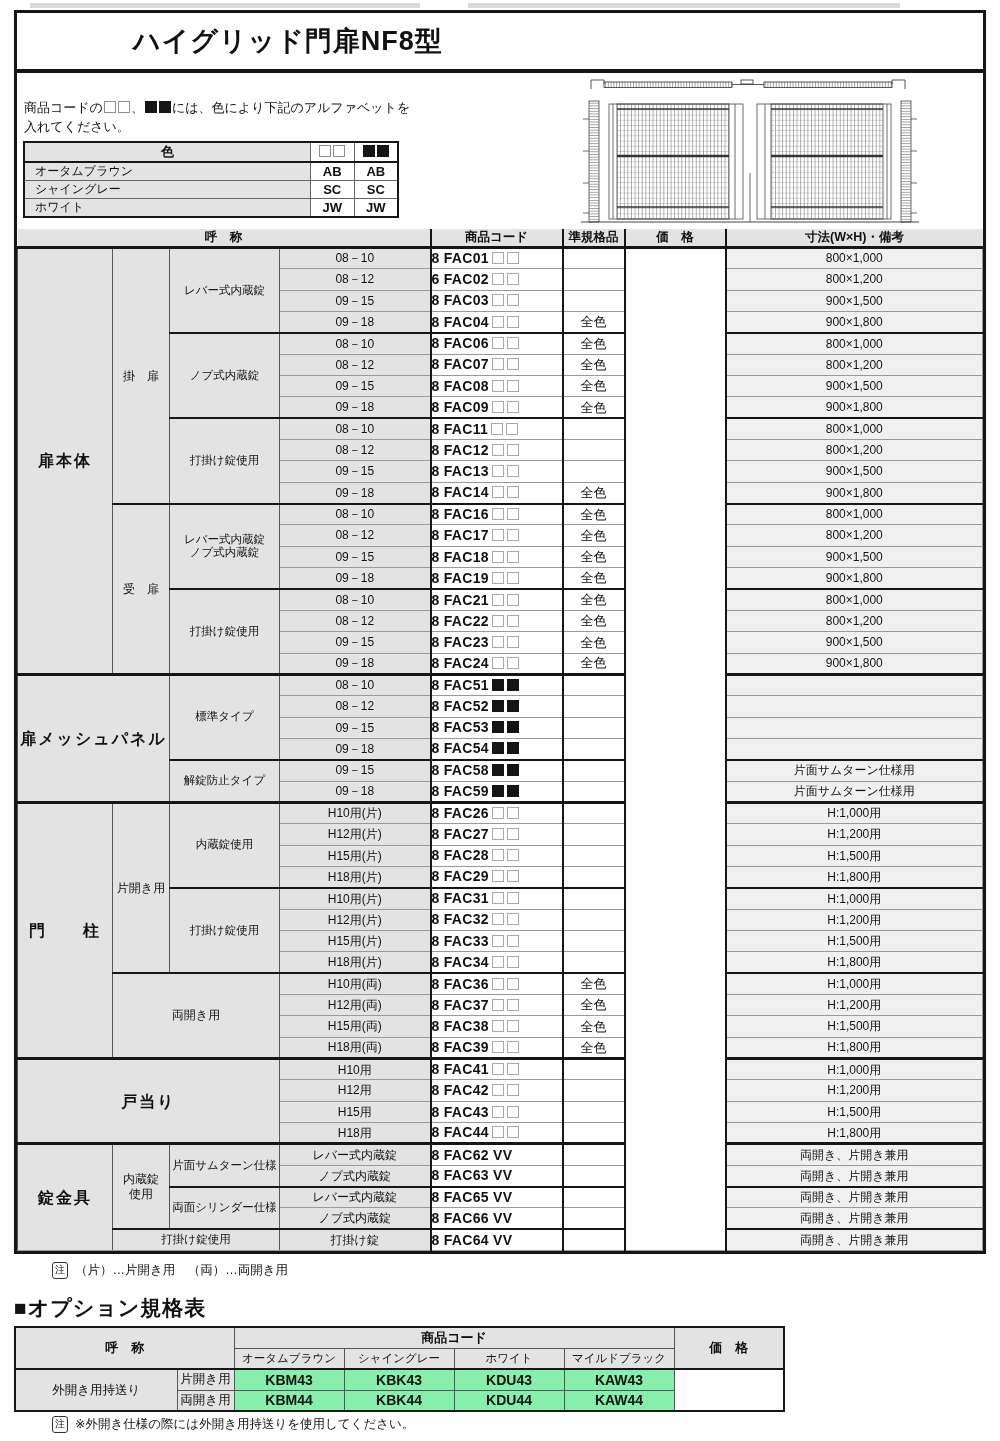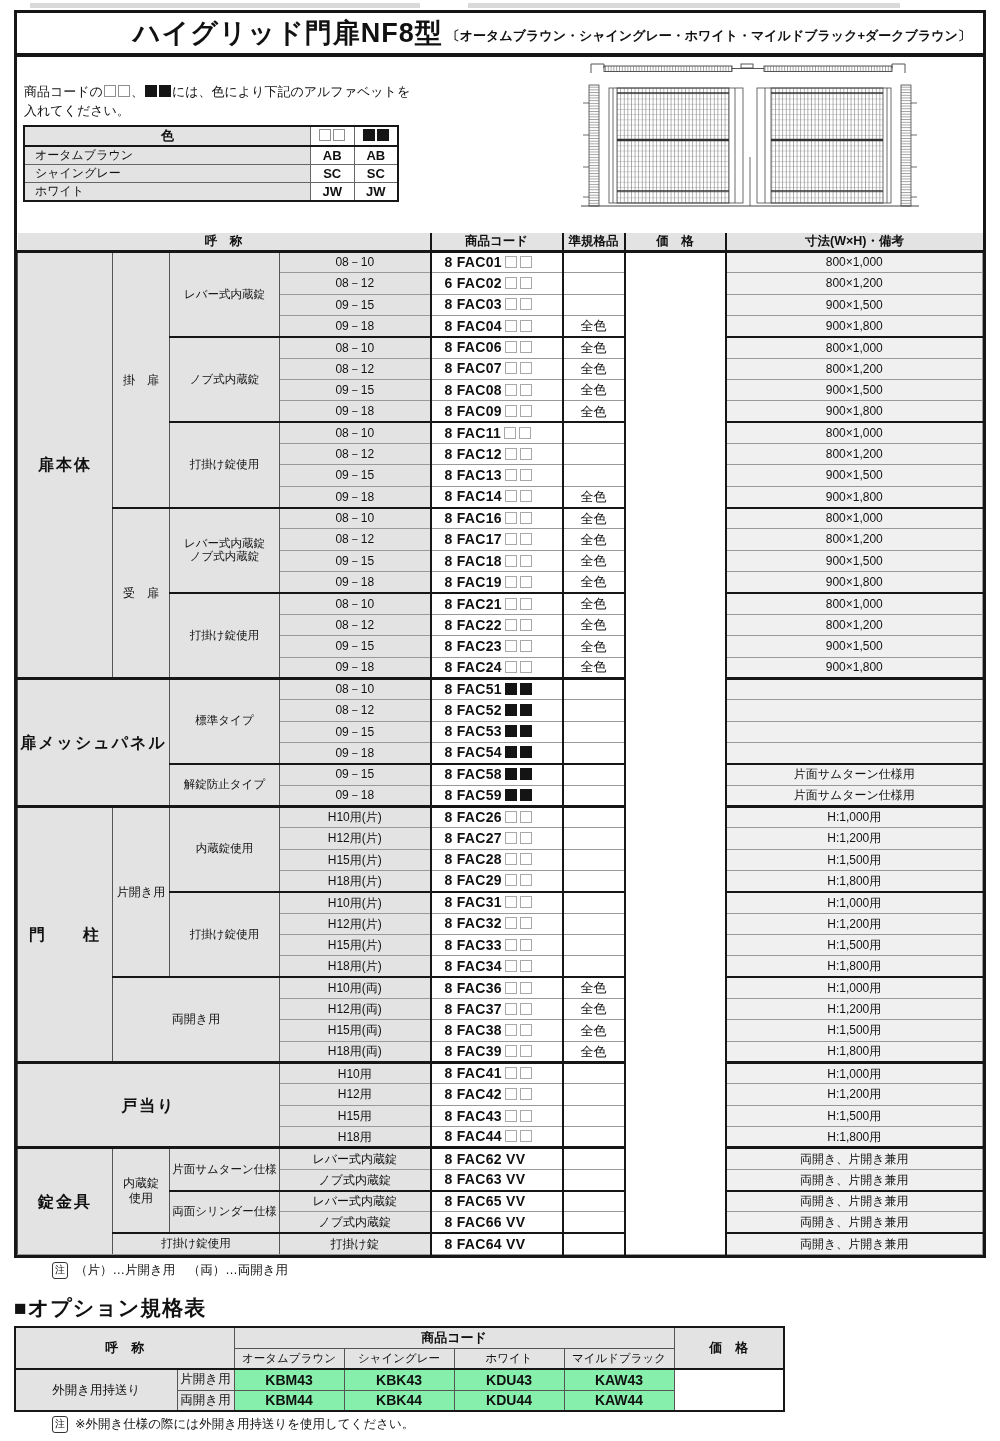--- a/index.html
+++ b/index.html
@@ -4,26 +4,26 @@
 <style>
   * { box-sizing: border-box; margin: 0; padding: 0; }
   html,body { width:1000px; height:1441px; background:#fff; overflow:hidden;
     font-family:"Liberation Sans","DejaVu Sans",sans-serif; color:#111; }
   .artifact { position:absolute; background:#d9d9d9; height:5px; }
 
   
   .frame { position:absolute; left:14px; top:10px; width:972px; border:3px solid #161616; background:#fff; }
 
   
-  .titlebar { height:44px; border-bottom:4px solid #161616; padding-left:116px; display:flex; align-items:center; }
+  .titlebar { height:60px; border-bottom:4px solid #161616; padding-left:116px; display:flex; align-items:center; }
   .title-main { font-size:27px; font-weight:bold; letter-spacing:1px; white-space:nowrap; }
   .title-sub  { font-size:13px; font-weight:bold; margin-left:4px; margin-top:6px; white-space:nowrap; }
 
   
-  .info { position:relative; height:176px;padding-left:12px; }
+  .info { position:relative; height:156px;padding-left:12px; }
   .code-note { position:absolute; left:7px; top:26px; font-size:13px; line-height:1.45; }
   .nsq { display:inline-block; width:12px; height:12px; vertical-align:-1px; margin:0 1px; }
   .nsq.open { background:#fff; border:1px solid #8f8f8f; }
   .nsq.filled { background:#151515; border:1px solid #151515; }
 
   table.clr { position:absolute; left:6px; top:68px; width:376px; border-collapse:collapse; border:2px solid #161616; }
   .clr td { border:1px solid #666; height:16px; font-size:12px; text-align:center; padding:0; }
   .clr .chead { background:#e3e3e3; font-weight:bold; font-size:13px; border-bottom:2px solid #161616; }
   .clr .csym  { background:#fff; border-bottom:2px solid #161616; }
   .clr .cname { background:#e3e3e3; text-align:left; padding-left:10px; }
@@ -36,21 +36,21 @@
   .main th { background:#e3e3e3; font-size:12.5px; font-weight:bold; height:18px;
              border-bottom:3px solid #161616; border-left:1px solid #555; padding:0; }
   .main th:first-child { border-left:none; }
   .main th.bl2 { border-left:2px solid #161616; }
   .main td { height:21.35px; padding:0; text-align:center; font-size:12px;
              border:1px solid #999; white-space:pre-line; line-height:1.2; overflow:hidden; }
   .main td.g { background:#e3e3e3; border-left:1px solid #555; border-right:1px solid #555; }
   .main td.c1 { font-weight:bold; font-size:16px; letter-spacing:2px; }
   .main td.c3 { font-size:11.5px; }
   .main td.c4 { font-size:12px; }
-  .main td.code { background:#fff; text-align:left; padding-left:13px; white-space:nowrap;
+  .main td.code { background:#fff; text-align:left; white-space:nowrap;
                   border-left:2px solid #161616; border-right:2px solid #161616; }
   .codetext { font-weight:bold; font-size:14px; letter-spacing:0.3px; }
   .sq { display:inline-block; width:12px; height:12px; margin-left:3px; vertical-align:-1px; }
   .sq.open { background:#fff; border:1px solid #a8a8a8; }
   .sq.filled { background:#141414; border:1px solid #141414; }
   .main td.semi { background:#fff; font-size:13px; border-right:2px solid #161616; }
   .main td.price { background:#fff; border-left:2px solid #161616; border-right:2px solid #161616; }
   .main td.dims { background:#f0f0f0;margin-top:32px; }
   .main tr.bt td { border-top:2px solid #161616; }
   .main tr.bs td { border-top:3px solid #161616; }
@@ -74,21 +74,20 @@
 </head>
 <body>
 
 <div class="artifact" style="left:30px; top:3px; width:390px;"></div>
 <div class="artifact" style="left:468px; top:3px; width:432px;"></div>
 
 <div class="frame">
 
   <div class="titlebar">
     <span class="title-main">ハイグリッド門扉NF8型</span>
-    <span class="title-sub">〔オータムブラウン・シャイングレー・ホワイト・マイルドブラック+ダークブラウン〕</span>
   </div>
 
   <div class="info">
     <div class="code-note">
       <span>商品コードの</span><span class="nsq open"></span><span class="nsq open"></span><span>、</span><span class="nsq filled"></span><span class="nsq filled"></span><span>には、色により下記のアルファベットを</span><br>
       <span>入れてください。</span>
     </div>
 
     <table class="clr">
       <colgroup>

